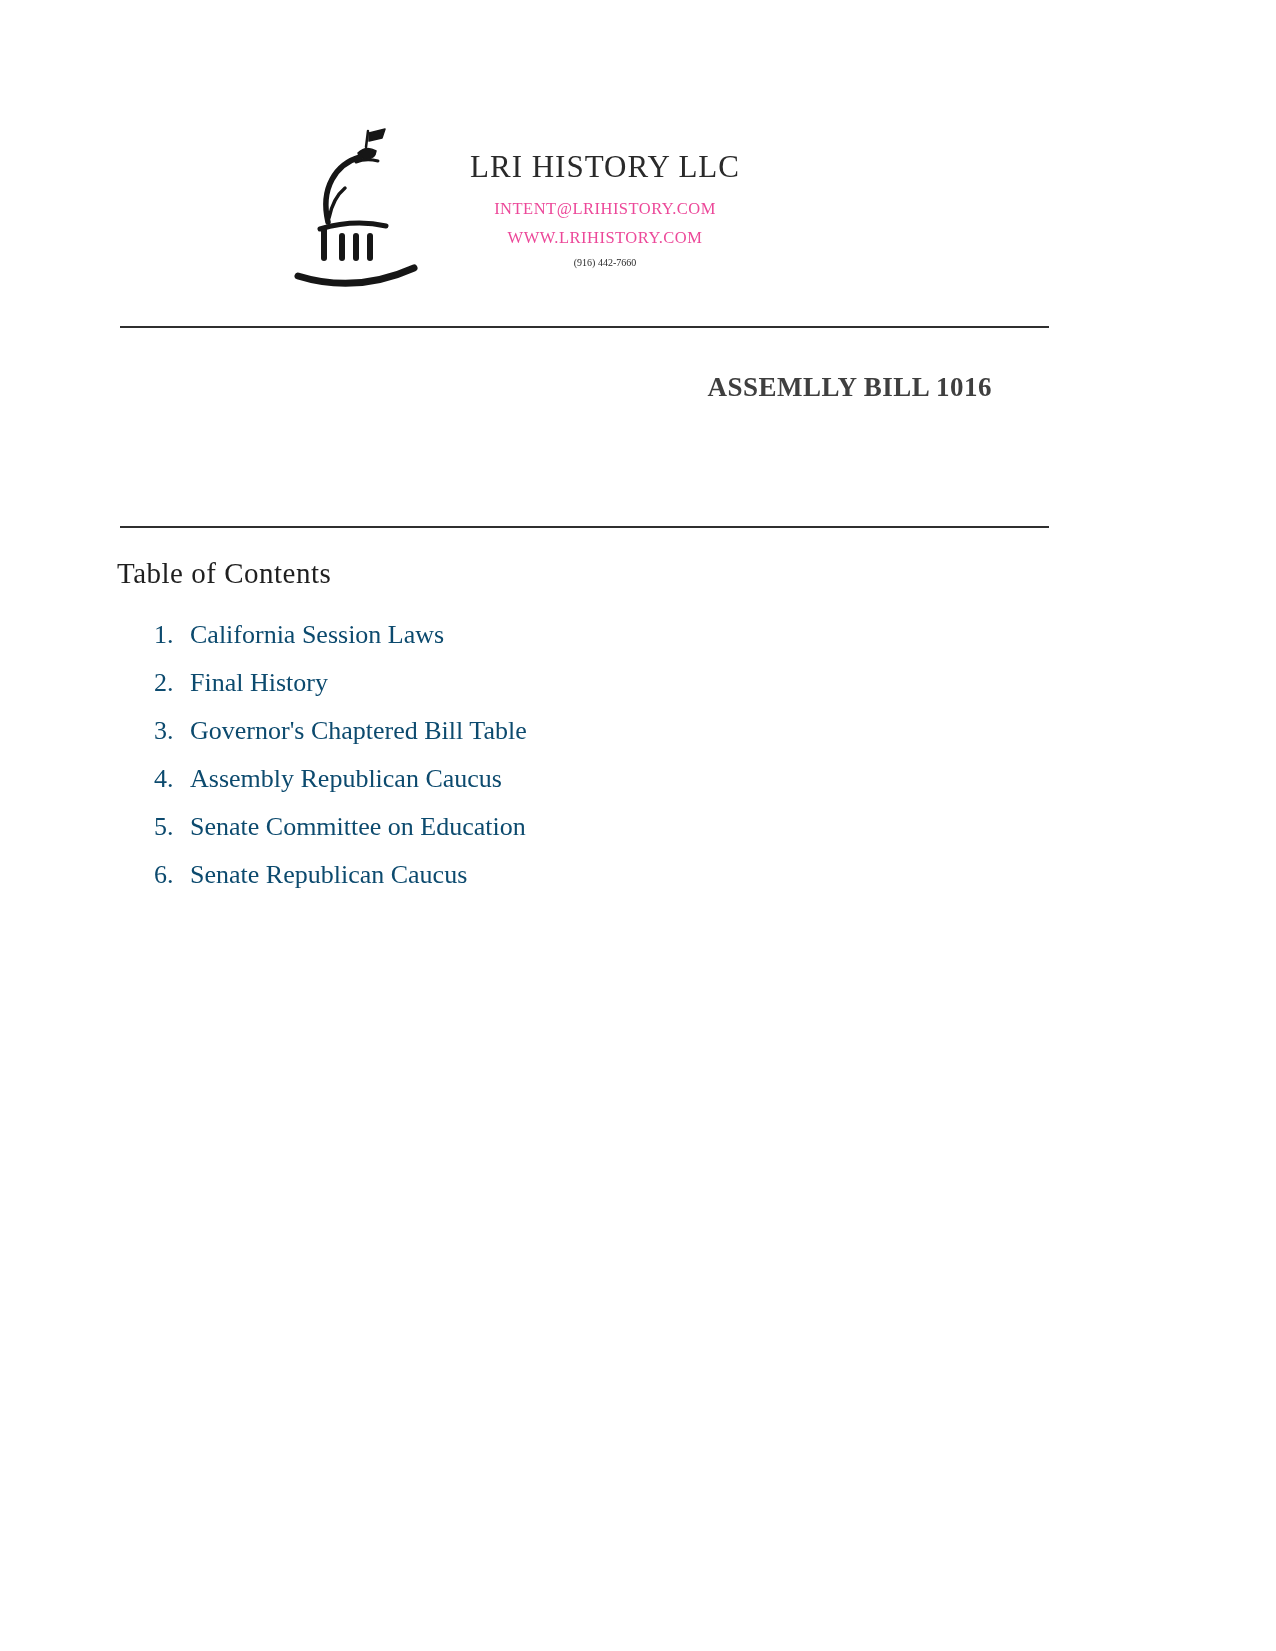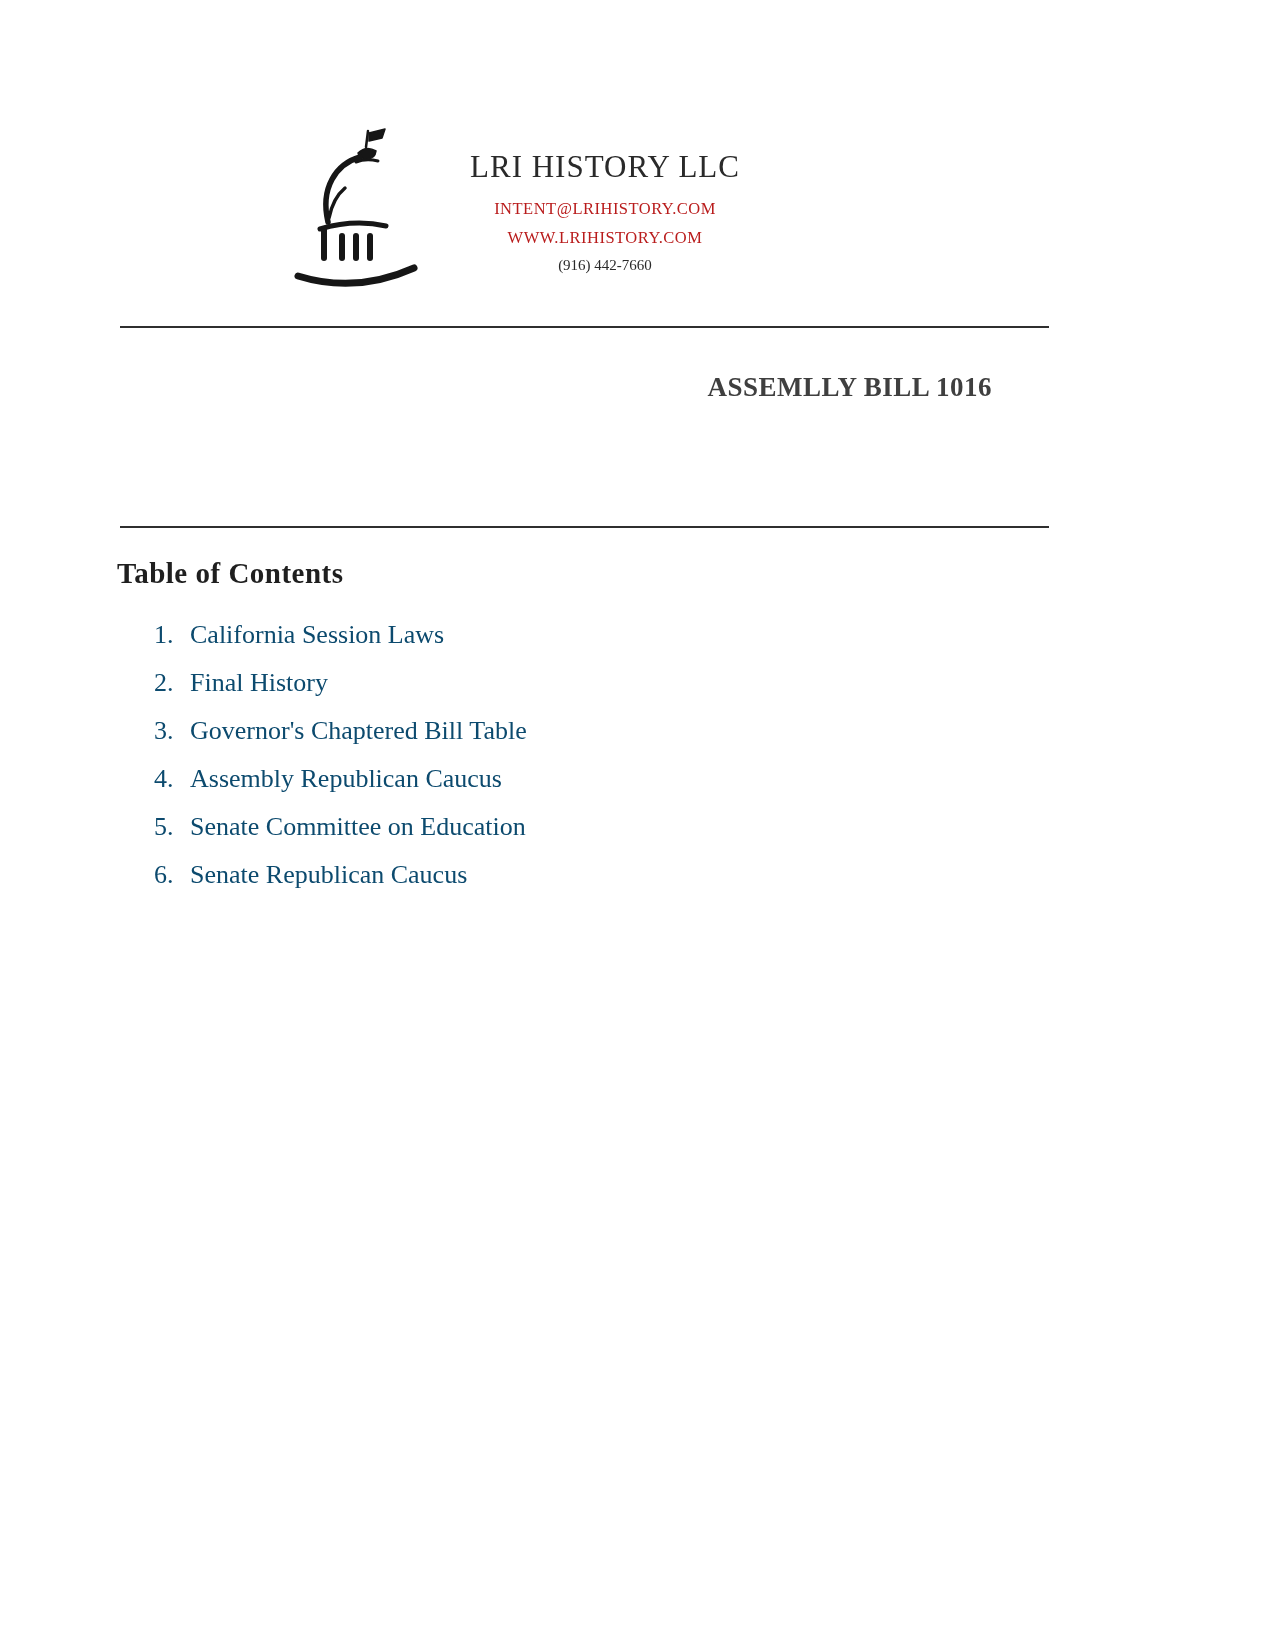--- a/index.html
+++ b/index.html
@@ -34,26 +34,26 @@
   .company-name {
     font-size: 31px;
     letter-spacing: 1px;
     color: #2a2a2a;
     margin-bottom: 14px;
     white-space: nowrap;
   }
   .contact-line {
     font-size: 16.5px;
     letter-spacing: 0.5px;
-    color: #b91c1c;
+    color: #ec4899;
     margin-bottom: 9px;
     white-space: nowrap;
   }
   .phone-line {
-    font-size: 15px;
+    font-size: 10px;
     color: #2a2a2a;
     white-space: nowrap;
   }
 
   
   .rule {
     position: absolute;
     left: 120px;
     width: 929px;
     height: 0;
@@ -77,21 +77,21 @@
     line-height: 41px;
     white-space: pre;
   }
 
   
   .toc-heading {
     position: absolute;
     left: 117px;
     top: 556px;
     font-size: 29px;
-    font-weight: bold;
+    font-weight: normal;
     color: #1f1f1f;
     letter-spacing: 0.5px;
   }
 
   .toc-list {
     position: absolute;
     left: 180px;
     top: 620px;
     list-style: decimal;
     font-size: 26px;

